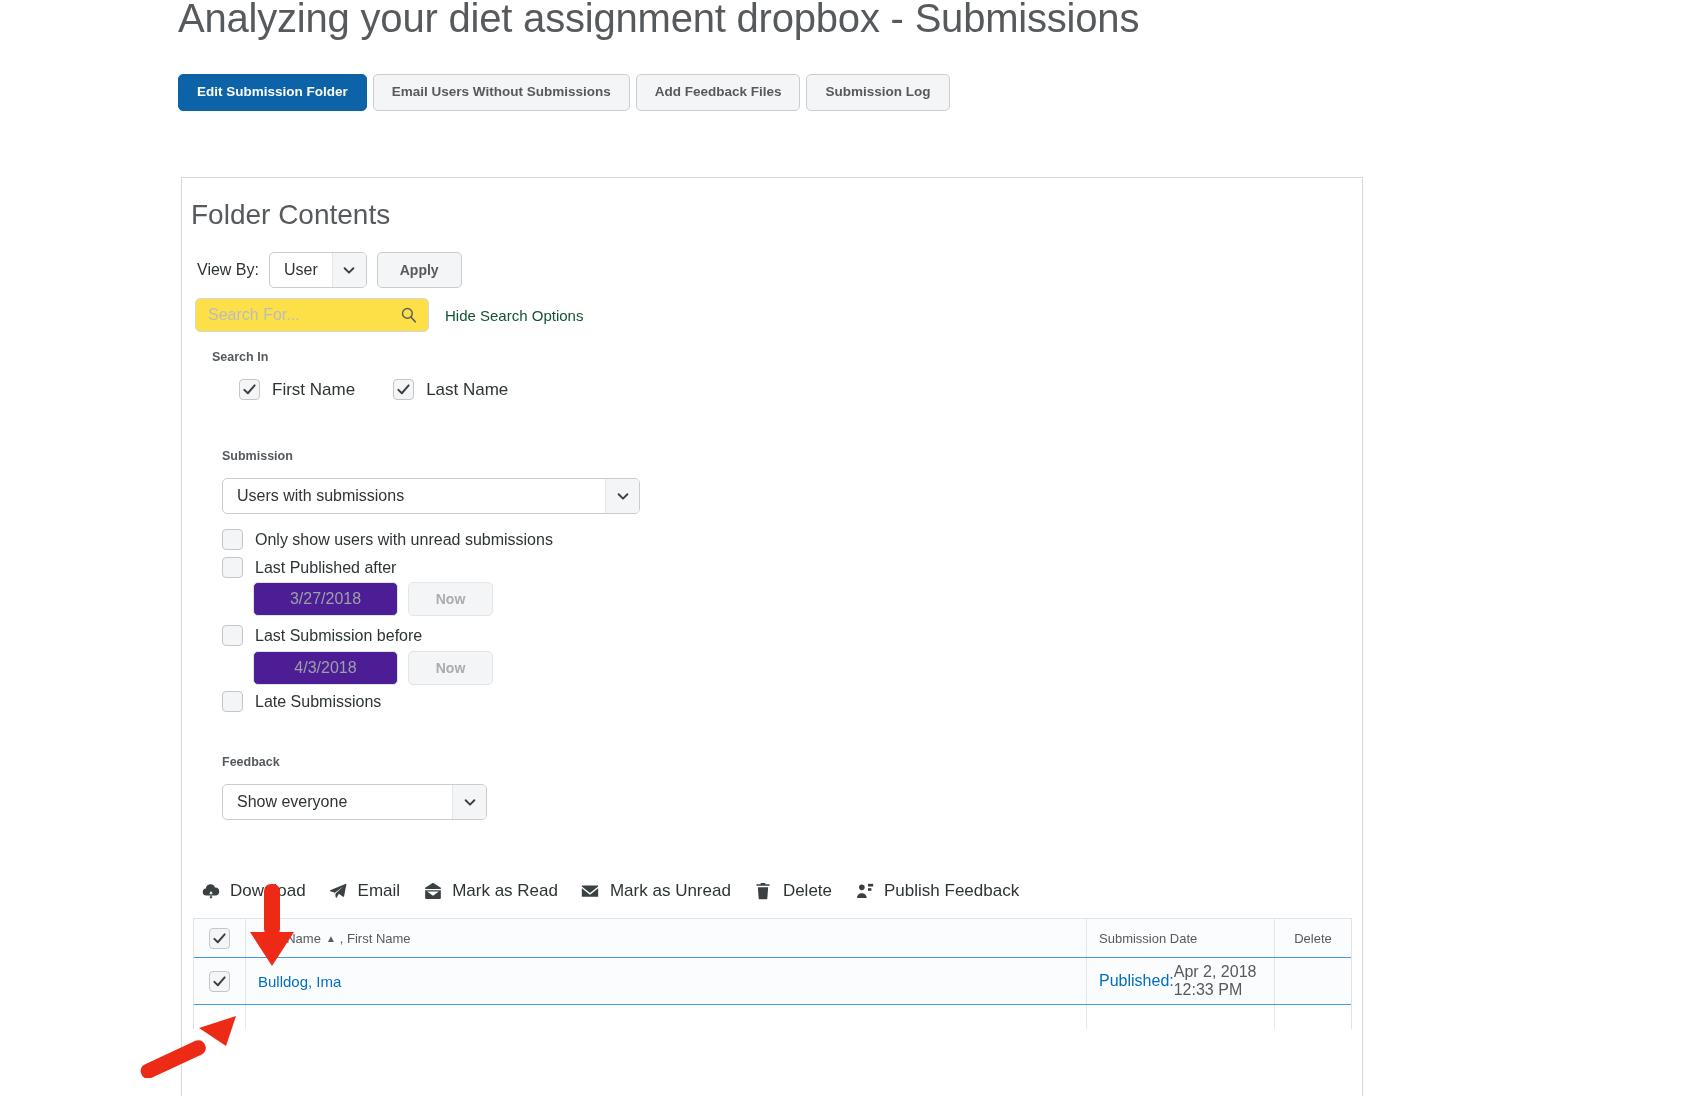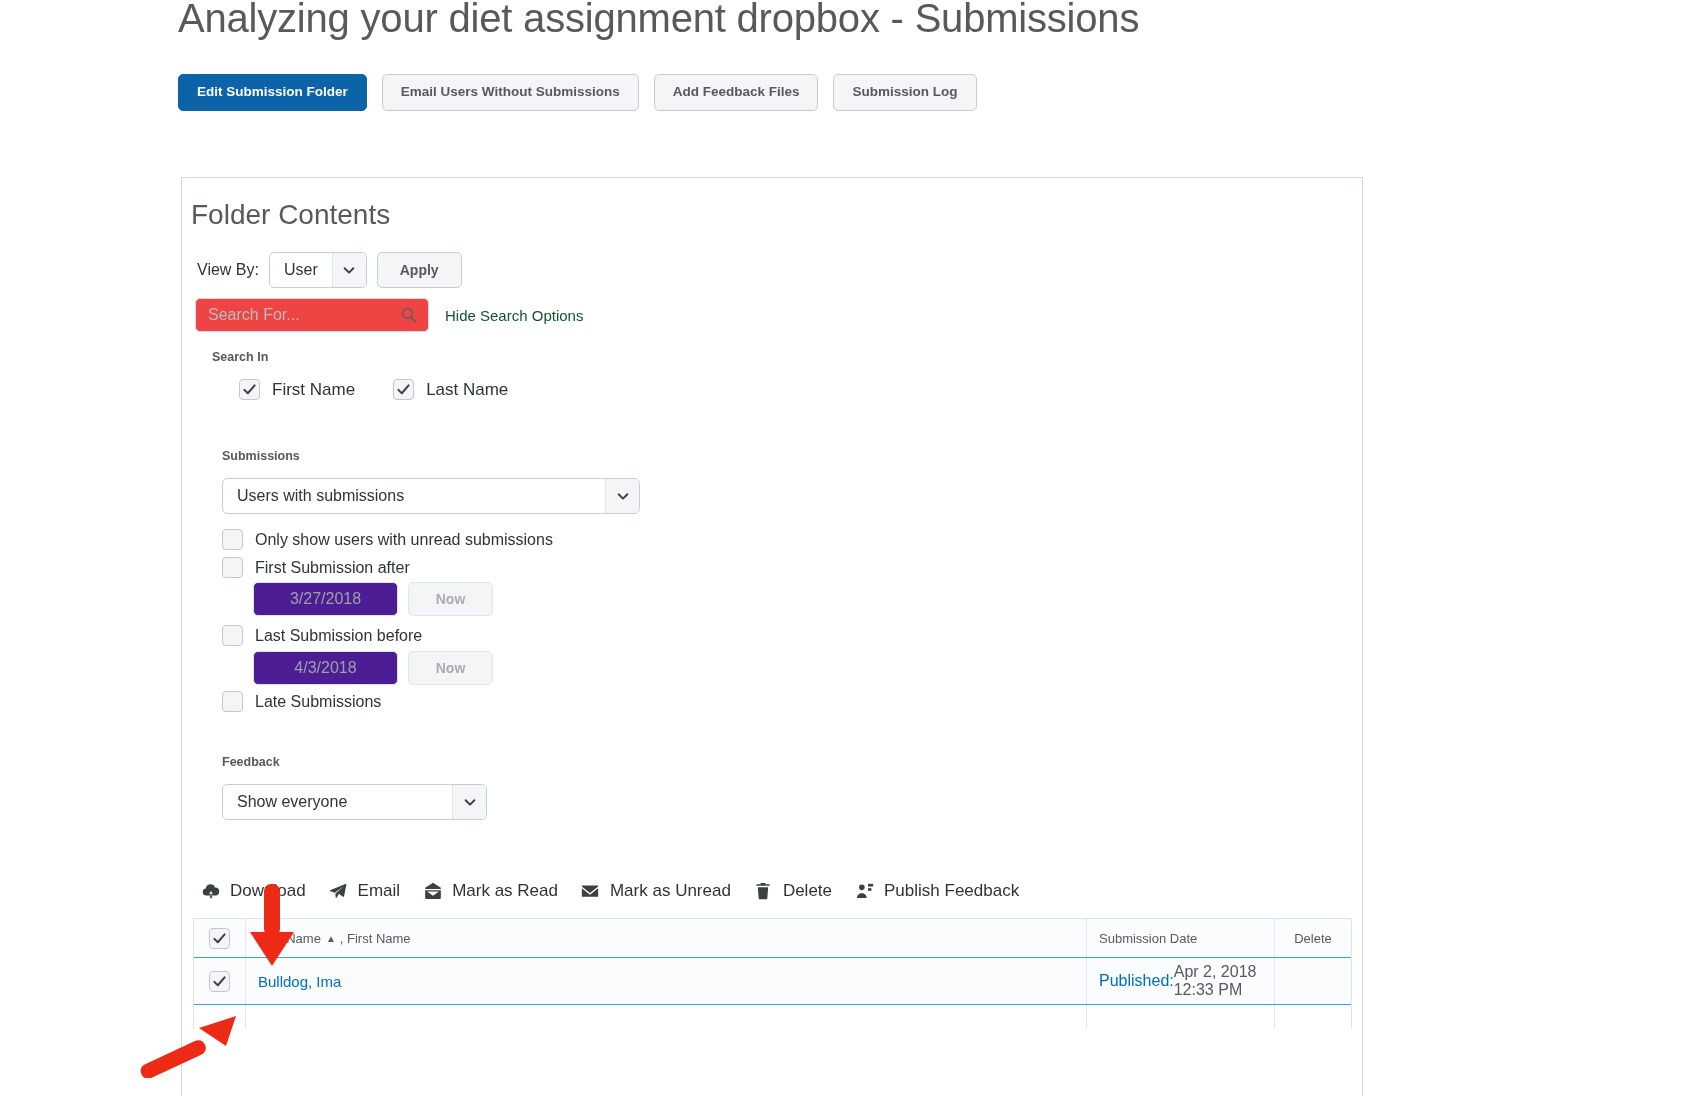--- a/index.html
+++ b/index.html
@@ -22,21 +22,21 @@
     color: #565a5c;
     letter-spacing: -0.2px;
     white-space: nowrap;
   }
 
   
   .btn-bar {
     position: absolute;
     left: 178px; top: 74px;
     display: flex;
-    gap: 15px;
+    gap: 6px;
     align-items: flex-start;
   }
   .btn {
     font-family: "Liberation Sans", sans-serif;
     font-size: 13.5px;
     font-weight: bold;
     padding: 10px 18px;
     border-radius: 5px;
     line-height: 1.1;
     white-space: nowrap;
@@ -145,21 +145,21 @@
   .search-row {
     position: absolute;
     left: 195px; top: 298px;
     display: flex; align-items: center; gap: 16px;
   }
   .search-box {
     position: relative;
     width: 234px; height: 34px;
     border: 1px solid #d6dadd;
     border-radius: 5px;
-    background: #ef4444;
+    background: #fde047;
     display:flex; align-items:center;
   }
   .search-box input {
     border: none; outline: none;
     background: transparent;
     font-size: 16px;
     font-family: "Liberation Sans", sans-serif;
     color: #2e3436;
     padding: 0 34px 0 12px;
     width: 100%;
@@ -379,21 +379,21 @@
     <label class="cbx-line">
       <span class="cbx">
         <svg width="15" height="15" viewBox="0 0 16 16">
             <path d="M2.5 8.4 L6.2 12 L13.5 3.6" fill="none" stroke="#3c4043" stroke-width="2.1" stroke-linecap="round" stroke-linejoin="round"></path>
           </svg>
       </span>
       <span class="lbl">Last Name</span>
     </label>
   </div>
 
-  <div class="group-label" style="left:222px; top:449px;">Submissions</div>
+  <div class="group-label" style="left:222px; top:449px;">Submission</div>
   <div class="submissions-select">
     <div class="select-box">
       <span class="sel-val">Users with submissions</span>
       <span class="sel-arrow">
         <svg width="14" height="14" viewBox="0 0 16 16">
             <path d="M3 6 L8 11 L13 6" fill="none" stroke="currentColor" stroke-width="2.2" stroke-linecap="round" stroke-linejoin="round"></path>
           </svg>
       </span>
     </div>
   </div>
@@ -406,21 +406,21 @@
       </span>
     <span class="lbl">Only show users with unread submissions</span>
   </label>
 
   <label class="opt-line" style="left:222px; top:557px;">
     <span class="cbx unchecked">
         <svg width="15" height="15" viewBox="0 0 16 16">
           <path d="M2.5 8.4 L6.2 12 L13.5 3.6" fill="none" stroke="#3c4043" stroke-width="2.1"></path>
         </svg>
       </span>
-    <span class="lbl">First Submission after</span>
+    <span class="lbl">Last Published after</span>
   </label>
 
   <div class="date-row" style="left:253px; top:582px;">
     <div class="date-input">3/27/2018</div>
     <div class="now-btn">Now</div>
   </div>
 
   <label class="opt-line" style="left:222px; top:625px;">
     <span class="cbx unchecked">
         <svg width="15" height="15" viewBox="0 0 16 16">

